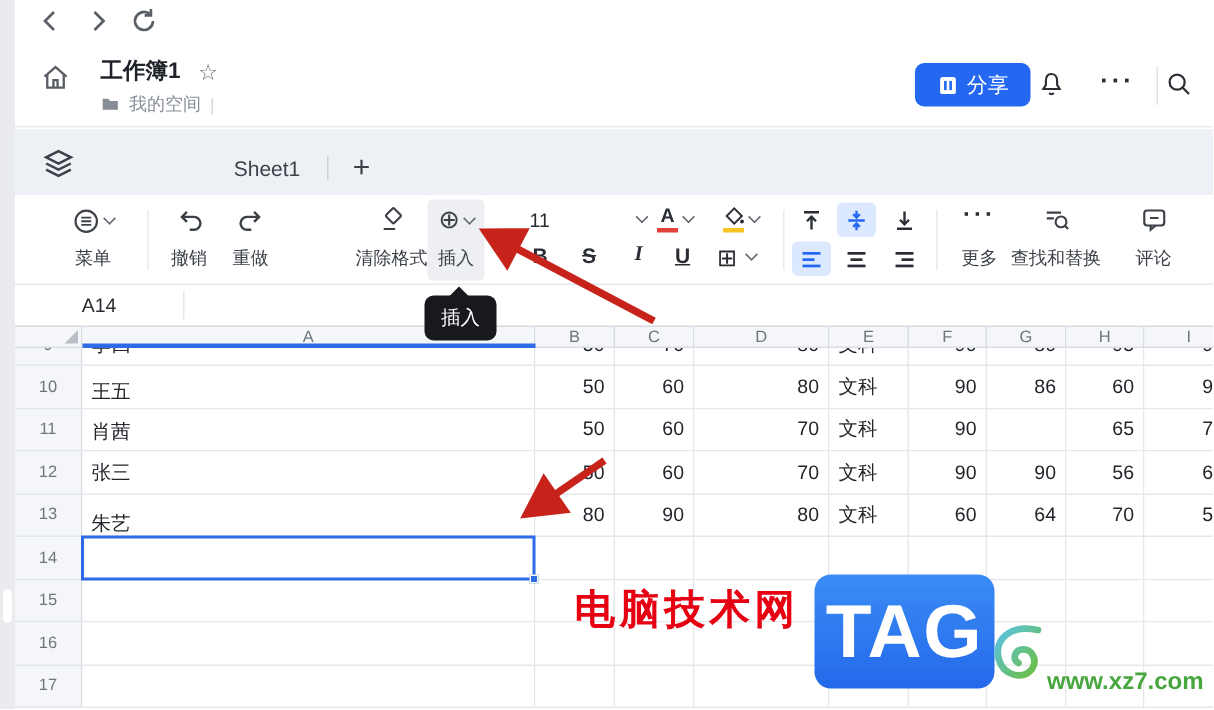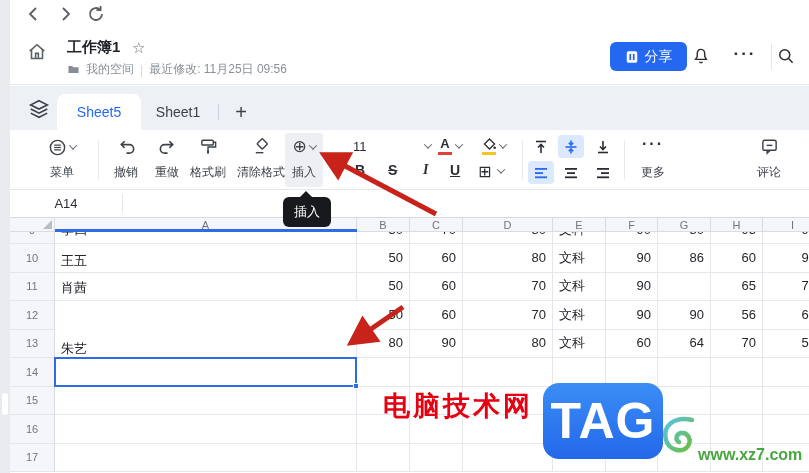--- a/index.html
+++ b/index.html
@@ -74,21 +74,21 @@
   .sel-box { position:absolute; border:2px solid #2e6be6; z-index:4; }
   .sel-handle { position:absolute; right:-4px; bottom:-4px; width:6px; height:6px; background:#2e6be6; border:1px solid #fff; }
 
   
   .tooltip { position:absolute; left:283px; top:197px; width:48px; height:30px; background:#17191d; border-radius:6px; z-index:20;
     color:#fff; font-size:13px; display:flex; align-items:center; justify-content:center; }
   .tooltip .caret { position:absolute; top:-6px; left:16px; width:0; height:0; border-left:7px solid transparent; border-right:7px solid transparent; border-bottom:7px solid #17191d; }
   .arrows { position:absolute; left:0; top:0; width:809px; height:473px; z-index:30; pointer-events:none; }
   .wm-red { position:absolute; left:383px; top:388px; font-size:27px; font-weight:bold; color:#e60012; letter-spacing:3px; z-index:6; }
   .wm-blue { position:absolute; left:383px; top:421px; font-size:23px; font-weight:bold; color:#2a52be; z-index:6; font-family:"Liberation Serif","DejaVu Serif",serif; }
-  .tag-logo { position:absolute; left:543px; top:383px; width:120px; height:76px; border-radius:16px; z-index:6;
+  .tag-logo { position:absolute; left:543px; top:383px; width:120px; height:76px; border-radius:11px; z-index:6;
     background:linear-gradient(180deg,#3b8df5,#2368ea); color:#fff; font-size:50px; font-weight:bold;
     display:flex; align-items:center; justify-content:center; letter-spacing:1px; }
   .wm-green { position:absolute; left:700px; top:420px; font-size:21px; font-weight:bold; z-index:6;
     background:linear-gradient(90deg,#3fae9c,#5cb531); -webkit-background-clip:text; background-clip:text; color:transparent; }
   .wm-green-url { position:absolute; left:698px; top:446px; font-size:16px; font-weight:bold; color:#48a63f; z-index:6; }
   .swirl { position:absolute; left:658px; top:412px; width:44px; height:48px; z-index:6; }
   svg { display:block; }
 </style>
 </head>
 <body>
@@ -117,21 +117,20 @@
         <path d="M10.5 19 V13.5 H13.5 V19" fill="none" stroke="currentColor" stroke-width="1.7"></path>
       </svg>
     <div class="title">工作簿1</div>
     <div class="star">☆</div>
     <div class="meta">
       <svg style="width:13px;height:13px" viewBox="0 0 18 18">
           <path d="M2 4 h5 l2 2 h7 v8 h-14 z" fill="#878d96"></path>
         </svg>
       <span>我的空间</span>
       <span class="sep">|</span>
-      <span>最近修改: 11月25日 09:56</span>
     </div>
     <div class="share-btn">
       <svg style="width:14px;height:14px" viewBox="0 0 16 16">
           <rect x="2" y="1.5" width="12" height="13" rx="2" fill="#fff"></rect>
           <rect x="5" y="4.5" width="2" height="7" fill="#2468f2"></rect>
           <rect x="9" y="4.5" width="2" height="7" fill="#2468f2"></rect>
         </svg>
       <span>分享</span>
     </div>
     <svg class="hd-ic" style="left:681px" viewBox="0 0 24 24">
@@ -145,21 +144,20 @@
         <line x1="15" y1="15" x2="20" y2="20" stroke="currentColor" stroke-width="1.8"></line>
       </svg>
   </div>
 
   <div class="tabbar">
     <svg class="layers" viewBox="0 0 24 24">
         <path d="M12 3 L21 7.5 L12 12 L3 7.5 Z" fill="none" stroke="currentColor" stroke-width="1.8"></path>
         <path d="M3 12 L12 16.5 L21 12" fill="none" stroke="currentColor" stroke-width="1.8"></path>
         <path d="M3 16.5 L12 21 L21 16.5" fill="none" stroke="currentColor" stroke-width="1.8"></path>
       </svg>
-    <div class="tab active">Sheet5</div>
     <div class="tab idle">Sheet1</div>
     <div class="tab-div"></div>
     <div class="tab-add">+</div>
   </div>
 
   <div class="toolbar">
     <div class="tb-item" style="left:26px;width:52px">
       <span class="icon-row">
         <svg style="width:19px;height:19px" viewBox="0 0 20 20">
             <circle cx="10" cy="10" r="7.5" fill="none" stroke="#3c4148" stroke-width="1.5"></circle>
@@ -180,28 +178,20 @@
         </svg>
       <span class="tb-label">撤销</span>
     </div>
     <div class="tb-item" style="left:137px;width:40px">
       <svg style="width:19px;height:19px" viewBox="0 0 20 20">
           <path d="M15 8 h-8 a4.5 4.5 0 0 0 0 9 h3" fill="none" stroke="#3c4148" stroke-width="1.7"></path>
           <polyline points="12,4.5 15.5,8 12,11.5" fill="none" stroke="#3c4148" stroke-width="1.7"></polyline>
         </svg>
       <span class="tb-label">重做</span>
     </div>
-    <div class="tb-item" style="left:174px;width:48px">
-      <svg style="width:19px;height:19px" viewBox="0 0 20 20">
-          <rect x="3" y="3.5" width="12" height="5" rx="1" fill="none" stroke="#3c4148" stroke-width="1.5"></rect>
-          <path d="M15 5.5 h2.5 v5 h-8 v3" fill="none" stroke="#3c4148" stroke-width="1.5"></path>
-          <rect x="8.5" y="13.5" width="2" height="4" fill="#3c4148"></rect>
-        </svg>
-      <span class="tb-label">格式刷</span>
-    </div>
     <div class="tb-item" style="left:222px;width:58px">
       <svg style="width:19px;height:19px" viewBox="0 0 20 20">
           <rect x="6.8" y="3.2" width="8" height="8" rx="1" transform="rotate(45 10.8 7.2)" fill="none" stroke="#3c4148" stroke-width="1.5"></rect>
           <line x1="4" y1="16.5" x2="12" y2="16.5" stroke="#3c4148" stroke-width="1.5"></line>
         </svg>
       <span class="tb-label">清除格式</span>
     </div>
 
     <div class="tb-item insert-btn">
       <span class="icon-row">
@@ -285,20 +275,29 @@
           <rect x="6" y="7.2" width="8" height="1.8" fill="#2a2e34"></rect>
           <rect x="2" y="11.4" width="12" height="1.8" fill="#2a2e34"></rect>
         </svg>
     </div>
 
     <div class="tb-div" style="left:614px"></div>
 
     <div class="tb-item" style="left:620px;width:46px">
       <span style="font-size:16px;font-weight:bold;color:#2a2e34;letter-spacing:2px;line-height:14px">···</span>
       <span class="tb-label">更多</span>
+    </div>
+    <div class="tb-item" style="left:658px;width:72px">
+      <svg style="width:19px;height:19px" viewBox="0 0 20 20">
+          <line x1="3" y1="5" x2="13" y2="5" stroke="#3c4148" stroke-width="1.5"></line>
+          <line x1="3" y1="9" x2="8" y2="9" stroke="#3c4148" stroke-width="1.5"></line>
+          <circle cx="13" cy="11.5" r="3.8" fill="none" stroke="#3c4148" stroke-width="1.5"></circle>
+          <line x1="15.8" y1="14.3" x2="18" y2="16.5" stroke="#3c4148" stroke-width="1.5"></line>
+        </svg>
+      <span class="tb-label">查找和替换</span>
     </div>
     <div class="tb-item" style="left:736px;width:46px">
       <svg style="width:19px;height:19px" viewBox="0 0 20 20">
           <rect x="3" y="3.5" width="14" height="10.5" rx="2" fill="none" stroke="#3c4148" stroke-width="1.5"></rect>
           <path d="M7.5 14 v3 l3.5 -3" fill="none" stroke="#3c4148" stroke-width="1.5"></path>
           <line x1="7" y1="8.8" x2="13" y2="8.8" stroke="#3c4148" stroke-width="1.5"></line>
         </svg>
       <span class="tb-label">评论</span>
     </div>
   </div>
@@ -409,20 +408,23 @@
       </div>
       <div class="g-cell num" style="left: 701px; top: 54.5px; width: 52px; height: 28.5px;">
         <span style="display: block; height: 28.5px; line-height: 28.5px; margin-top: 0px;">65</span>
       </div>
       <div class="g-cell num" style="left: 753px; top: 54.5px; width: 60px; height: 28.5px;">
         <span style="display: block; height: 28.5px; line-height: 28.5px; margin-top: 0px;">70</span>
       </div>
       <div class="g-rhead" style="left: 0px; top: 83px; width: 45px; height: 28.5px;">
         <div style="height: 28.5px; line-height: 28.5px; margin-top: 0px; text-align: center;">12</div>
       </div>
+      <div class="g-cell" style="left: 45px; top: 83px; width: 302px; height: 28.5px;">
+        <span style="display: block; height: 28.5px; line-height: 28.5px; margin-top: 0px;">张三</span>
+      </div>
       <div class="g-cell num" style="left: 347px; top: 83px; width: 53px; height: 28.5px;">
         <span style="display: block; height: 28.5px; line-height: 28.5px; margin-top: 0px;">50</span>
       </div>
       <div class="g-cell num" style="left: 400px; top: 83px; width: 53px; height: 28.5px;">
         <span style="display: block; height: 28.5px; line-height: 28.5px; margin-top: 0px;">60</span>
       </div>
       <div class="g-cell num" style="left: 453px; top: 83px; width: 90px; height: 28.5px;">
         <span style="display: block; height: 28.5px; line-height: 28.5px; margin-top: 0px;">70</span>
       </div>
       <div class="g-cell" style="left: 543px; top: 83px; width: 53px; height: 28.5px;">

